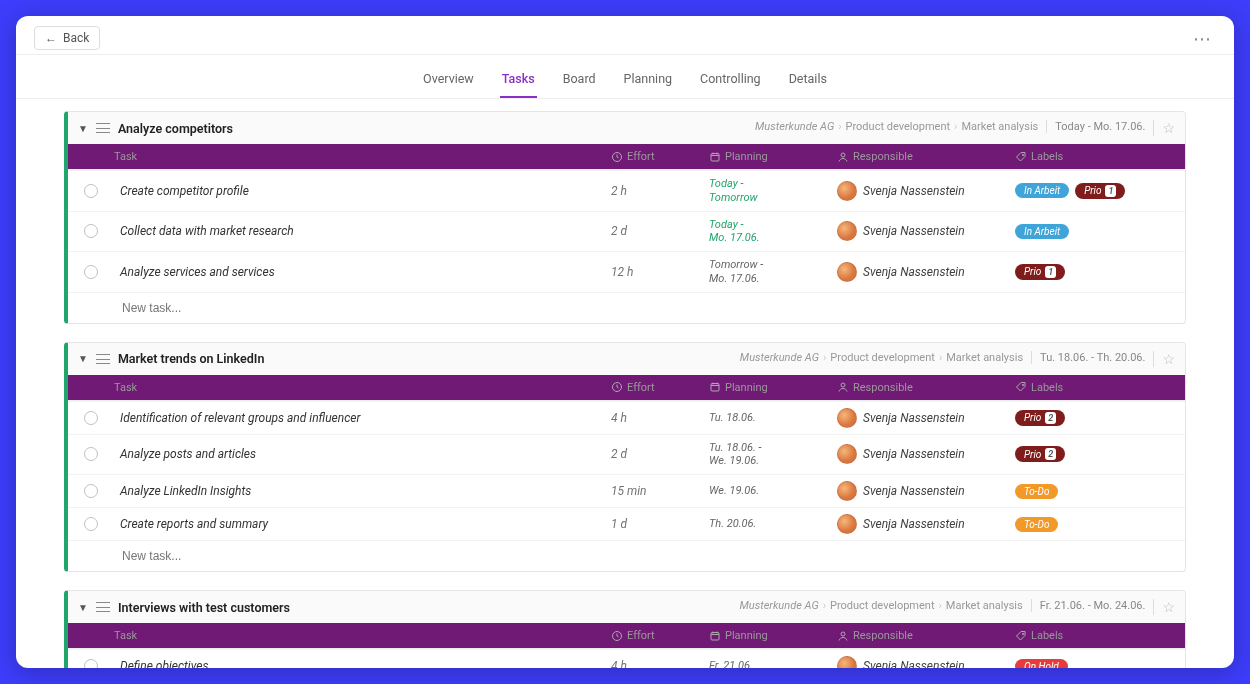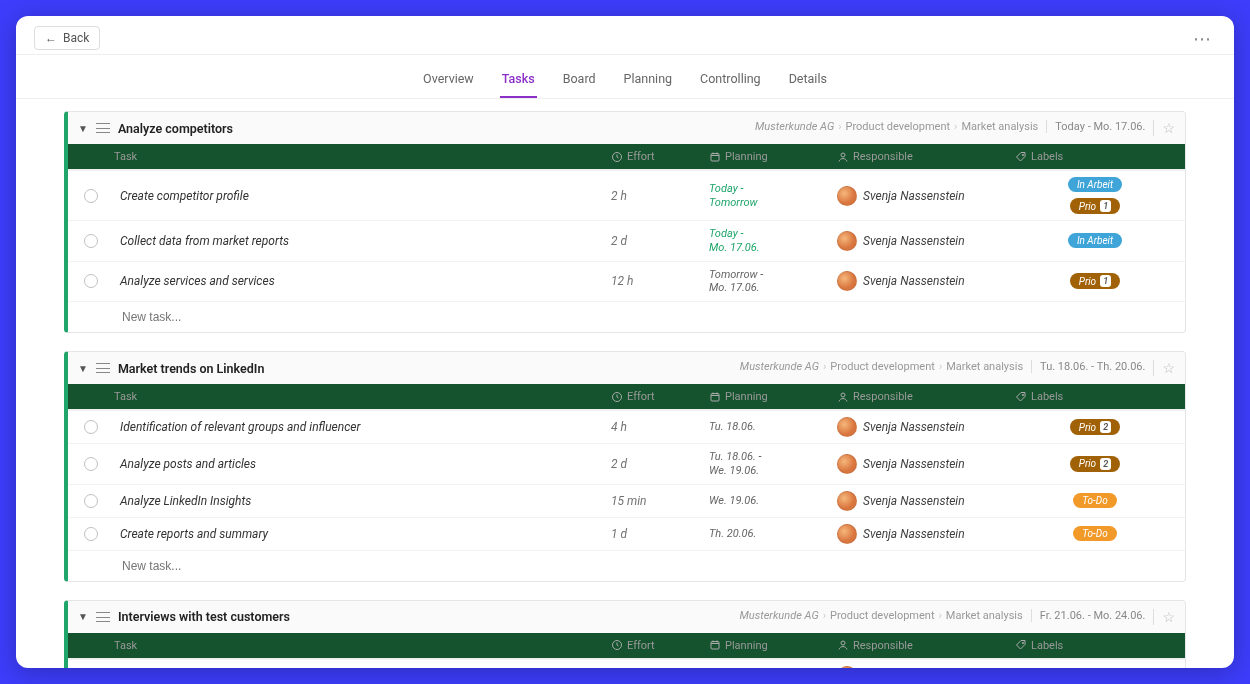--- a/index.html
+++ b/index.html
@@ -94,44 +94,44 @@
   .sh-date { color: #888; border-left: 1px solid #ddd; padding-left: 8px; }
   .star { font-size: 14px; color: #bbb; cursor: pointer; border-left: 1px solid #ddd; padding-left: 8px; }
 
   .thead, .trow {
     display: grid;
     grid-template-columns: 28px 1fr 90px 120px 170px 160px;
     align-items: center;
     padding: 6px 10px 6px 16px;
     gap: 8px;
   }
-  .thead { font-size: 11px; color: #999; border-bottom: 1px solid #eee; background:#14532d; }
+  .thead { font-size: 11px; color: #999; border-bottom: 1px solid #eee; background:#701a75; }
   .th-cell { display: flex; align-items: center; gap: 4px; }
   .task-col-hdr { grid-column: 1 / 3; padding-left: 30px; }
 
   .trow { border-top: 1px solid #f2f2f2; font-size: 12px; font-style: italic; }
   .circle { width: 14px; height: 14px; border: 1.5px solid #c0c0c0; border-radius: 50%; cursor: pointer; }
   .tname { color: #333; cursor:pointer; }
   .effort { color: #737373; }
   .plan { font-size: 11px; color: #666; line-height: 1.25; }
   .plan.green { color: #20a56b; }
   .resp { display: flex; align-items: center; gap: 6px; color: #404040; }
   .avatar {
     width: 20px; height: 20px; border-radius: 50%;
     background: radial-gradient(circle at 35% 35%, #f6b77a, #d9763f 60%);
     border: 1px solid rgba(0,0,0,0.08);
     flex-shrink: 0;
   }
-  .labels { display: flex; gap: 6px; align-items: center; flex-direction: column; }
+  .labels { display: flex; gap: 6px; align-items: center; }
   .pill {
     font-size: 10px; color: #fff; padding: 2px 9px; border-radius: 10px;
     display: inline-flex; align-items: center; gap: 4px; white-space: nowrap;
   }
   .pill-blue   { background: #3fa4d8; }
-  .pill-purple { background: #a16207; }
+  .pill-purple { background: #7f1d1d; }
   .pill-orange { background: #f19a2a; }
   .pill-red    { background: #e83b3b; }
   .pill-badge {
     background: #fff; color: #555; font-size: 9px; font-weight:600;
     border-radius: 3px; padding: 0 3px; line-height: 12px;
   }
   .newtask-row { padding: 8px 10px 8px 54px; border-top: 1px solid #f2f2f2; }
   .newtask-input {
     border: none; outline: none; font-size: 12px; color: #aaa; width: 200px; background: transparent;
   }
@@ -215,21 +215,21 @@
             <span class="avatar"></span>
             <span>Svenja Nassenstein</span>
           </span>
           <span class="labels">
             <span class="pill pill-blue">In Arbeit</span>
             <span class="pill pill-purple">Prio<span class="pill-badge">1</span></span>
           </span>
         </div>
         <div class="trow">
           <span class="circle"></span>
-          <span class="tname">Collect data from market reports</span>
+          <span class="tname">Collect data with market research</span>
           <span class="effort">2 d</span>
           <span class="plan green">Today -<br>Mo. 17.06.</span>
           <span class="resp">
             <span class="avatar"></span>
             <span>Svenja Nassenstein</span>
           </span>
           <span class="labels">
             <span class="pill pill-blue">In Arbeit</span>
           </span>
         </div>

